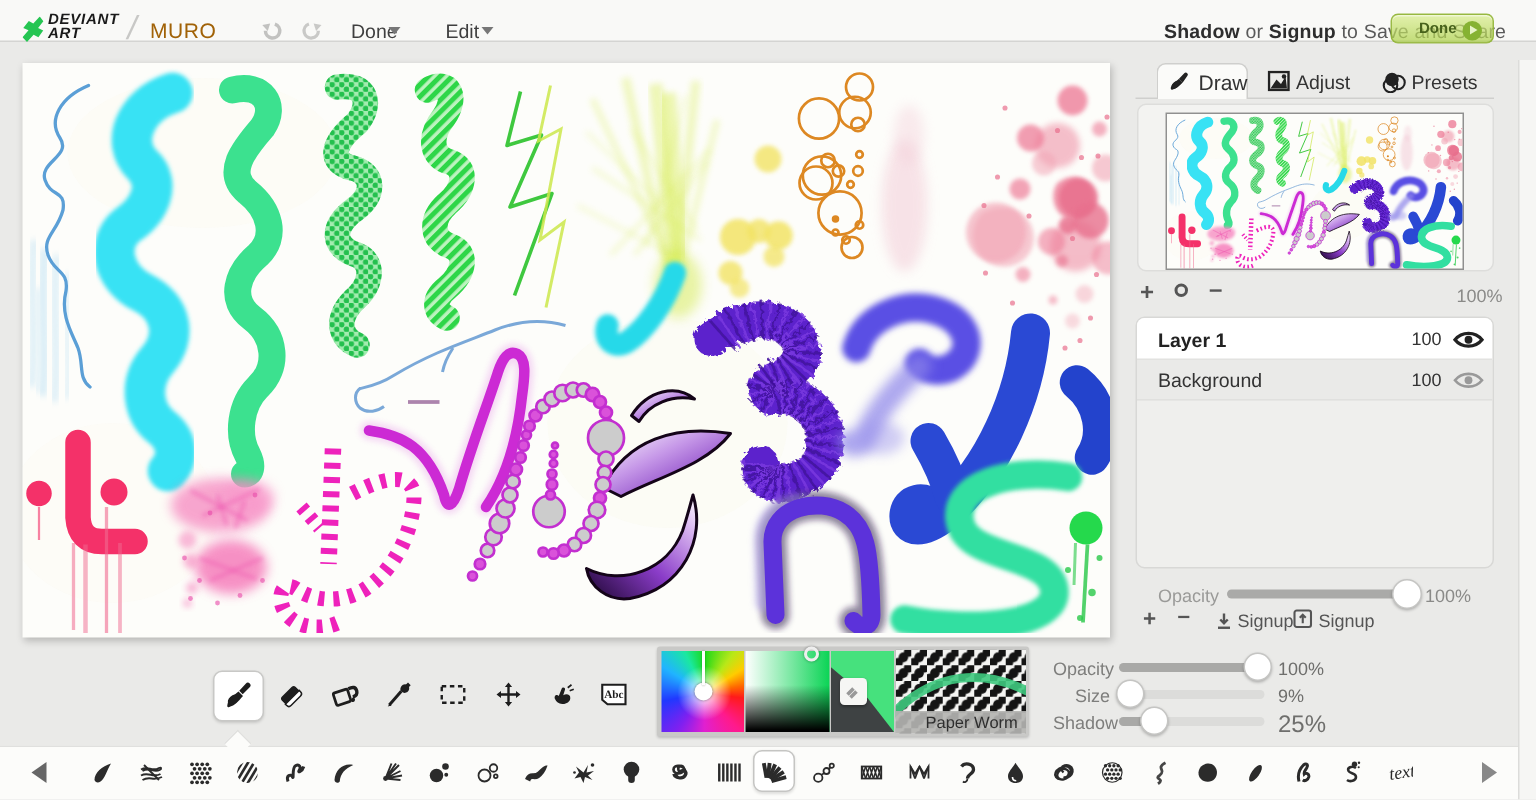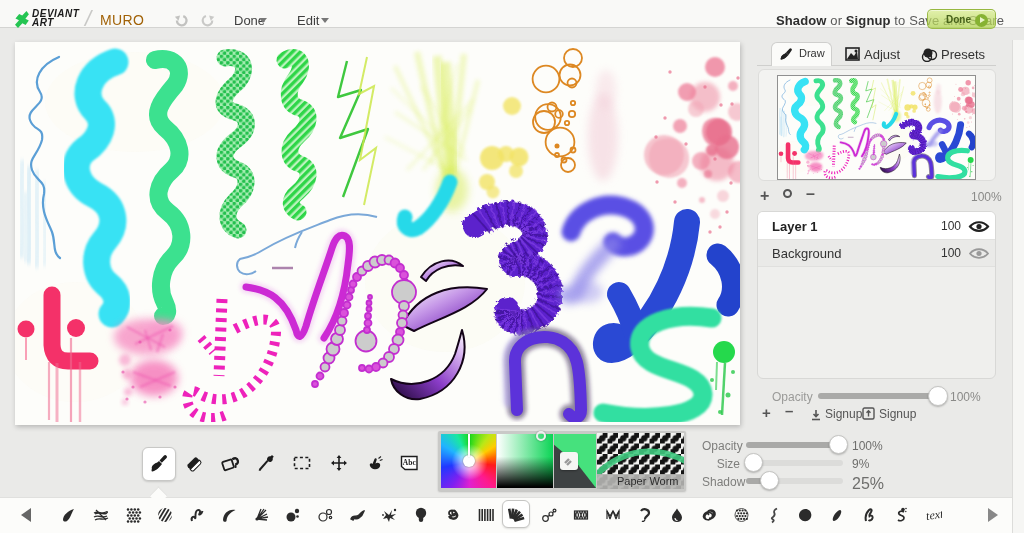--- a/index.html
+++ b/index.html
@@ -359,21 +359,21 @@
 
 <div class="abs" style="left:1012px;top:40px;width:12px;height:493px;background:#f6f6f4;border-left:1px solid #dcdcda"></div>
 
 <div class="abs" style="left:757px;top:65px;width:239px;height:0;border-top:1px solid #cfcfcd"></div>
 <div class="abs" style="left:771px;top:42px;width:61px;height:24px;background:#fbfbf9;border:1px solid #cfcfcd;border-bottom:none;border-radius:6px 6px 0 0"></div>
 <div class="abs" style="left:779px;top:47px"><svg width="16" height="14" viewBox="0 0 16 14" style="">
       <path d="M1.5 11.5 C2.5 8.5 4.5 8 7 5.5 L9.5 8 C7 10.5 5.5 12 2.5 12.8 Q1.3 13 1.5 11.5 Z" fill="#222"></path>
       <ellipse cx="4.8" cy="9.5" rx="3" ry="2" transform="rotate(-40 4.8 9.5)" fill="#222"></ellipse>
       <path d="M7 5.5 L10.5 1.8 Q11.5 0.8 12.5 1.8 Q13.5 2.8 12.4 3.8 L9.5 8 Z" fill="#222"></path>
     </svg></div>
-<div class="abs" style="left:799px;top:47px;font-size:11px;color:#333">Draw</div>
+<div class="abs" style="left:799px;top:47px;font-size:14px;color:#333">Draw</div>
 <div class="abs" style="left:845px;top:47px"><svg width="15" height="14" viewBox="0 0 15 14" style="">
       <rect x="1" y="1" width="13" height="12" fill="none" stroke="#222" stroke-width="1.6"></rect>
       <path d="M2 12 L6 6 L9 9 L12 4 L13 12 Z" fill="#222"></path>
       <circle cx="11" cy="4" r="1.5" fill="#222"></circle>
     </svg></div>
 <div class="abs" style="left:864px;top:47px;font-size:13px;color:#333">Adjust</div>
 <div class="abs" style="left:921px;top:47px"><svg width="17" height="15" viewBox="0 0 17 15" style="">
       <circle cx="7" cy="6" r="4.5" fill="#222"></circle>
       <circle cx="11" cy="8" r="4.5" fill="none" stroke="#222" stroke-width="1.4"></circle>
       <circle cx="6" cy="10" r="4.5" fill="none" stroke="#222" stroke-width="1.4"></circle>

